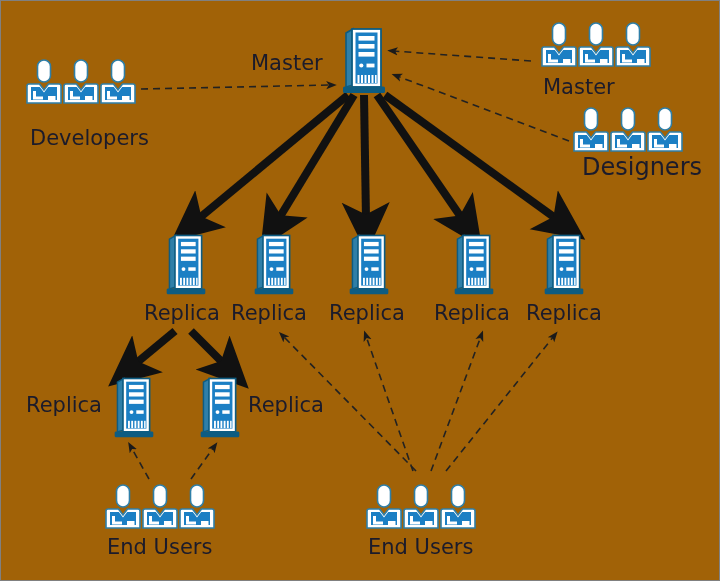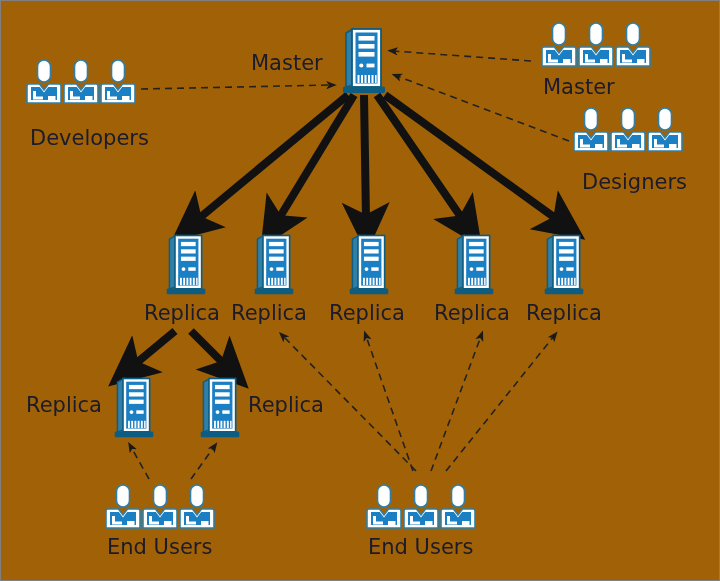--- a/index.html
+++ b/index.html
@@ -364,21 +364,21 @@
             <rect x="7" y="38.5" width="10" height="3" fill="#ffffff"></rect>
             <rect x="22" y="38" width="7.5" height="5" fill="#ffffff"></rect>
           </svg></span>
       </div>
     </div>
 
   <div id="labels-layer">
       <div class="dg-label" style="left: 250px; top: 52px; font-size: 21px; color: rgb(27, 27, 43);">Master</div>
       <div class="dg-label" style="left: 29px; top: 127px; font-size: 21px; color: rgb(27, 27, 43);">Developers</div>
       <div class="dg-label" style="left: 542px; top: 76px; font-size: 21px; color: rgb(27, 27, 43);">Master</div>
-      <div class="dg-label" style="left: 581px; top: 171px; font-size: 21px; color: rgb(27, 27, 43);">Designers</div>
+      <div class="dg-label" style="left: 581px; top: 154px; font-size: 24px; color: rgb(27, 27, 43);">Designers</div>
       <div class="dg-label" style="left: 143px; top: 302px; font-size: 21px; color: rgb(27, 27, 43);">Replica</div>
       <div class="dg-label" style="left: 230px; top: 302px; font-size: 21px; color: rgb(27, 27, 43);">Replica</div>
       <div class="dg-label" style="left: 328px; top: 302px; font-size: 21px; color: rgb(27, 27, 43);">Replica</div>
       <div class="dg-label" style="left: 433px; top: 302px; font-size: 21px; color: rgb(27, 27, 43);">Replica</div>
       <div class="dg-label" style="left: 525px; top: 302px; font-size: 21px; color: rgb(27, 27, 43);">Replica</div>
       <div class="dg-label" style="left: 25px; top: 394px; font-size: 21px; color: rgb(27, 27, 43);">Replica</div>
       <div class="dg-label" style="left: 247px; top: 394px; font-size: 21px; color: rgb(27, 27, 43);">Replica</div>
       <div class="dg-label" style="left: 106px; top: 536px; font-size: 21px; color: rgb(27, 27, 43);">End Users</div>
       <div class="dg-label" style="left: 367px; top: 536px; font-size: 21px; color: rgb(27, 27, 43);">End Users</div>
     </div>

